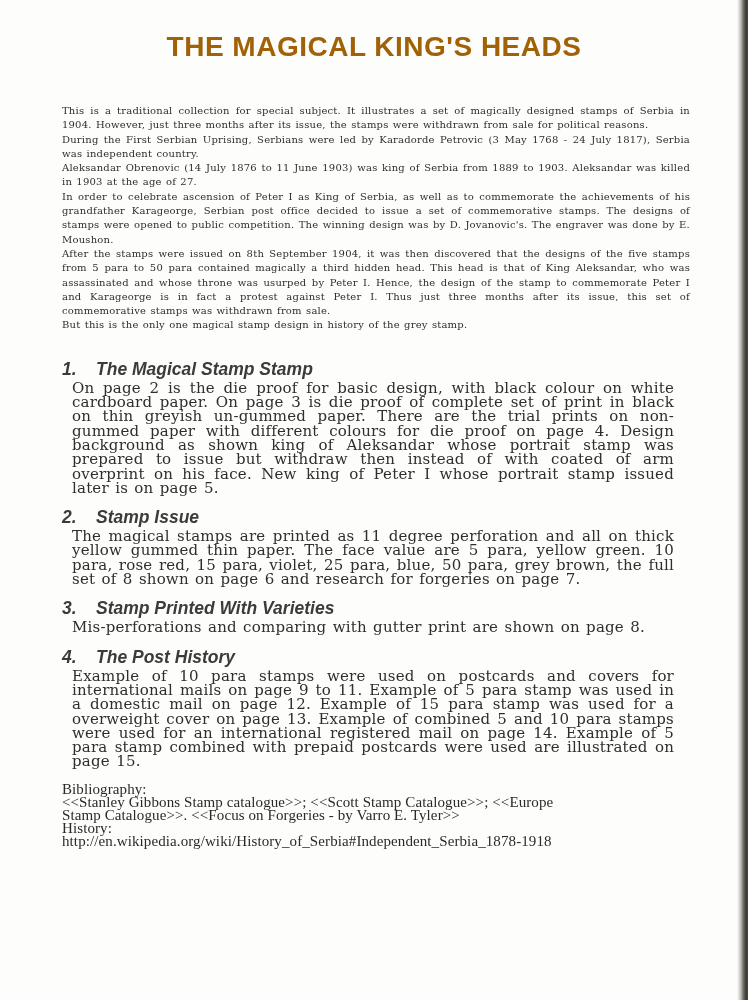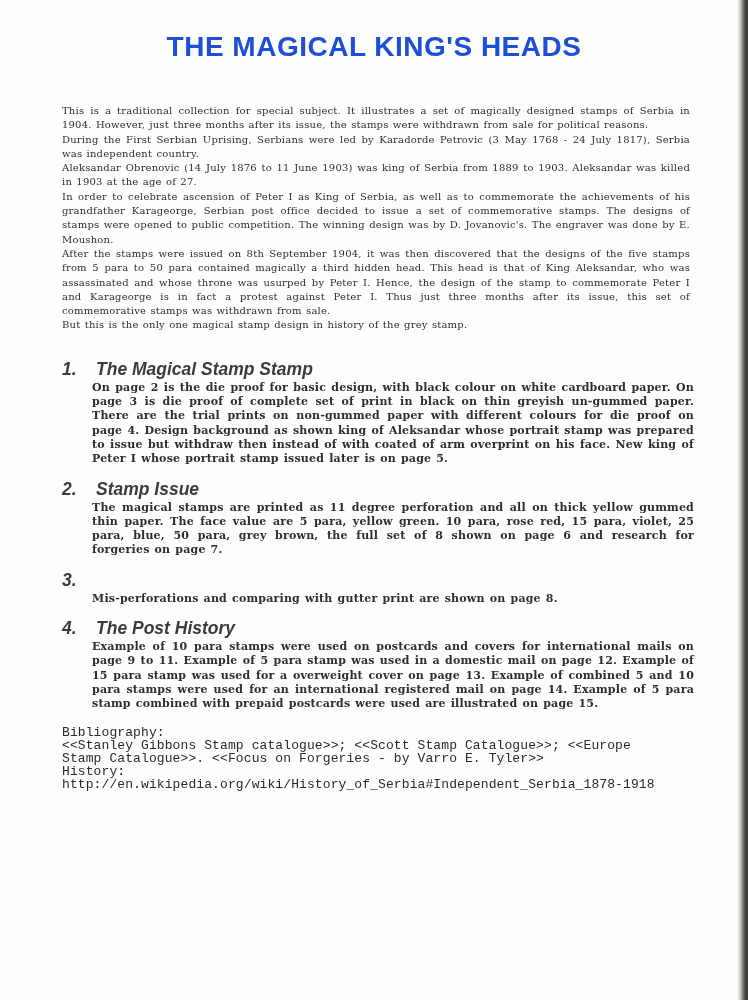--- a/index.html
+++ b/index.html
@@ -14,21 +14,21 @@
     position:absolute;top:0;right:0;bottom:0;width:11px;
     background:linear-gradient(to right, rgba(250,250,248,0) 0%, #c9c7c1 30%, #6b6a64 60%, #3a3934 82%, #4a4945 100%);
   }
   .title-block{
     position:absolute;top:30px;left:0;width:100%;
     text-align:center;
     font-family:"Liberation Sans", sans-serif;
     font-weight:bold;
     font-size:28px;line-height:34px;
     letter-spacing:0.5px;
-    color:#1d4ed8;
+    color:#a16207;
   }
   .content{
     position:absolute;left:62px;top:104px;width:628px;
     color:#2e2e2e;
   }
   .intro p{
     margin:0;
     text-align:justify;
     font-size:10px;line-height:14.3px;
     word-spacing:0.09em;letter-spacing:0.2px;
@@ -38,29 +38,29 @@
   .section-heading{
     display:flex;
     font-family:"Liberation Sans", sans-serif;
     font-style:italic;font-weight:bold;
     font-size:17.5px;line-height:20px;
     color:#3b3b3b;
     margin-bottom:2px;
   }
   .section-number{width:34px;flex:0 0 34px;}
   .section-body{
-    margin-left:30px;width:602px;
+    margin-left:10px;width:602px;
     text-align:justify;
-    font-size:11px;line-height:14.3px;
-    word-spacing:0.09em;letter-spacing:0.2px;font-weight:bold;
+    font-size:15px;line-height:14.3px;
+    word-spacing:0.09em;letter-spacing:0.2px;
   }
   .bibliography{
     margin-top:14px;
-    font-family:Liberation Mono, monospace;
-    font-size:13px;line-height:13px;
+    font-family:Liberation Serif, serif;
+    font-size:15px;line-height:13px;
     color:#2a2a2a;
     letter-spacing:0.1px;
   }
   .bibliography div{white-space:nowrap;}
 </style>
 </head>
 <body>
 
 <div class="page">
 
@@ -95,20 +95,21 @@
         <div class="section-heading">
           <span class="section-number">2.</span>
           <span>Stamp Issue</span>
         </div>
         <div class="section-body">The magical stamps are printed as 11 degree perforation and all on thick yellow gummed thin paper. The face value are 5 para, yellow green. 10 para, rose red, 15 para, violet, 25 para, blue, 50 para, grey brown, the full set of 8 shown on page 6 and research for forgeries on page 7.</div>
       </div>
 
       <div class="section">
         <div class="section-heading">
           <span class="section-number">3.</span>
+          <span>Stamp Printed With Varieties</span>
         </div>
         <div class="section-body">Mis-perforations and comparing with gutter print are shown on page 8.</div>
       </div>
 
       <div class="section">
         <div class="section-heading">
           <span class="section-number">4.</span>
           <span>The Post History</span>
         </div>
         <div class="section-body">Example of 10 para stamps were used on postcards and covers for international mails on page 9 to 11.  Example of 5 para stamp was used in a domestic mail on page 12. Example of 15 para stamp was used for a overweight cover on page 13. Example of combined 5 and 10 para stamps were used for an international registered mail on page 14. Example of 5 para stamp combined with prepaid postcards were used are illustrated on page 15.</div>

